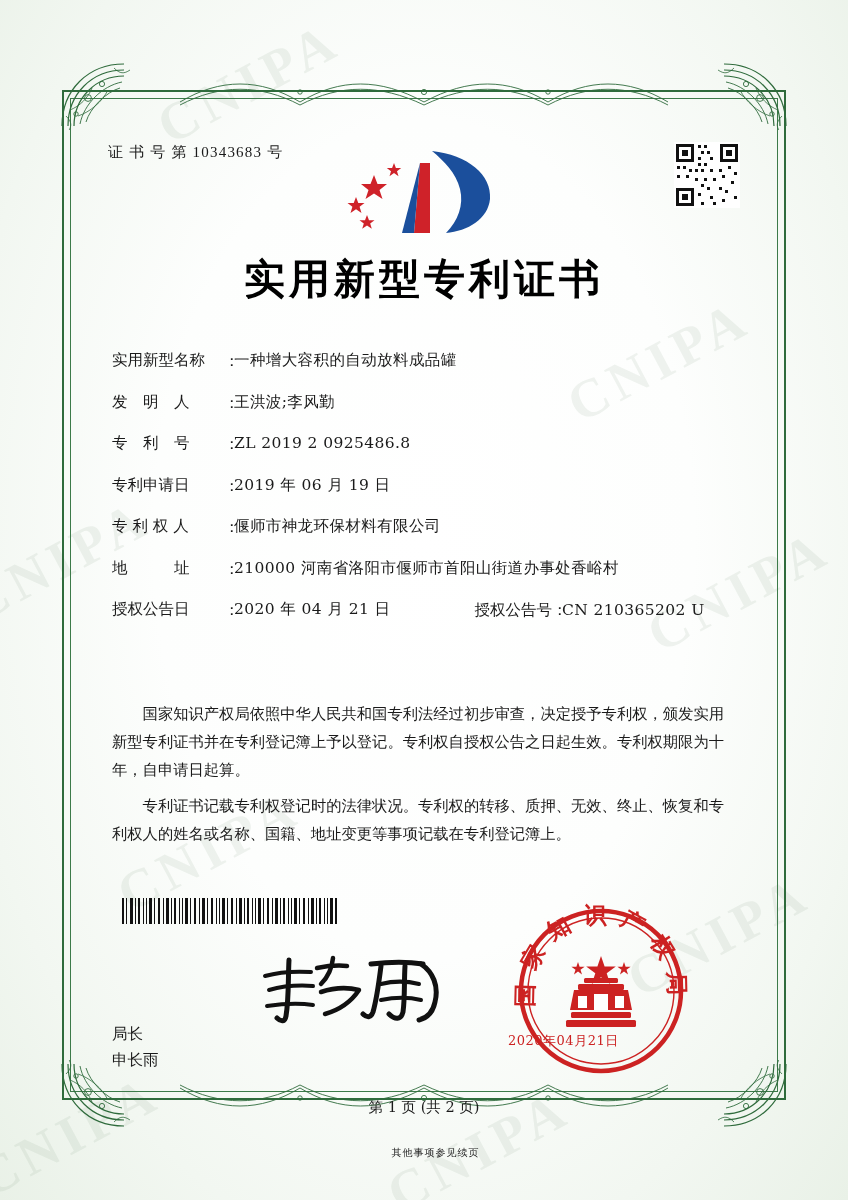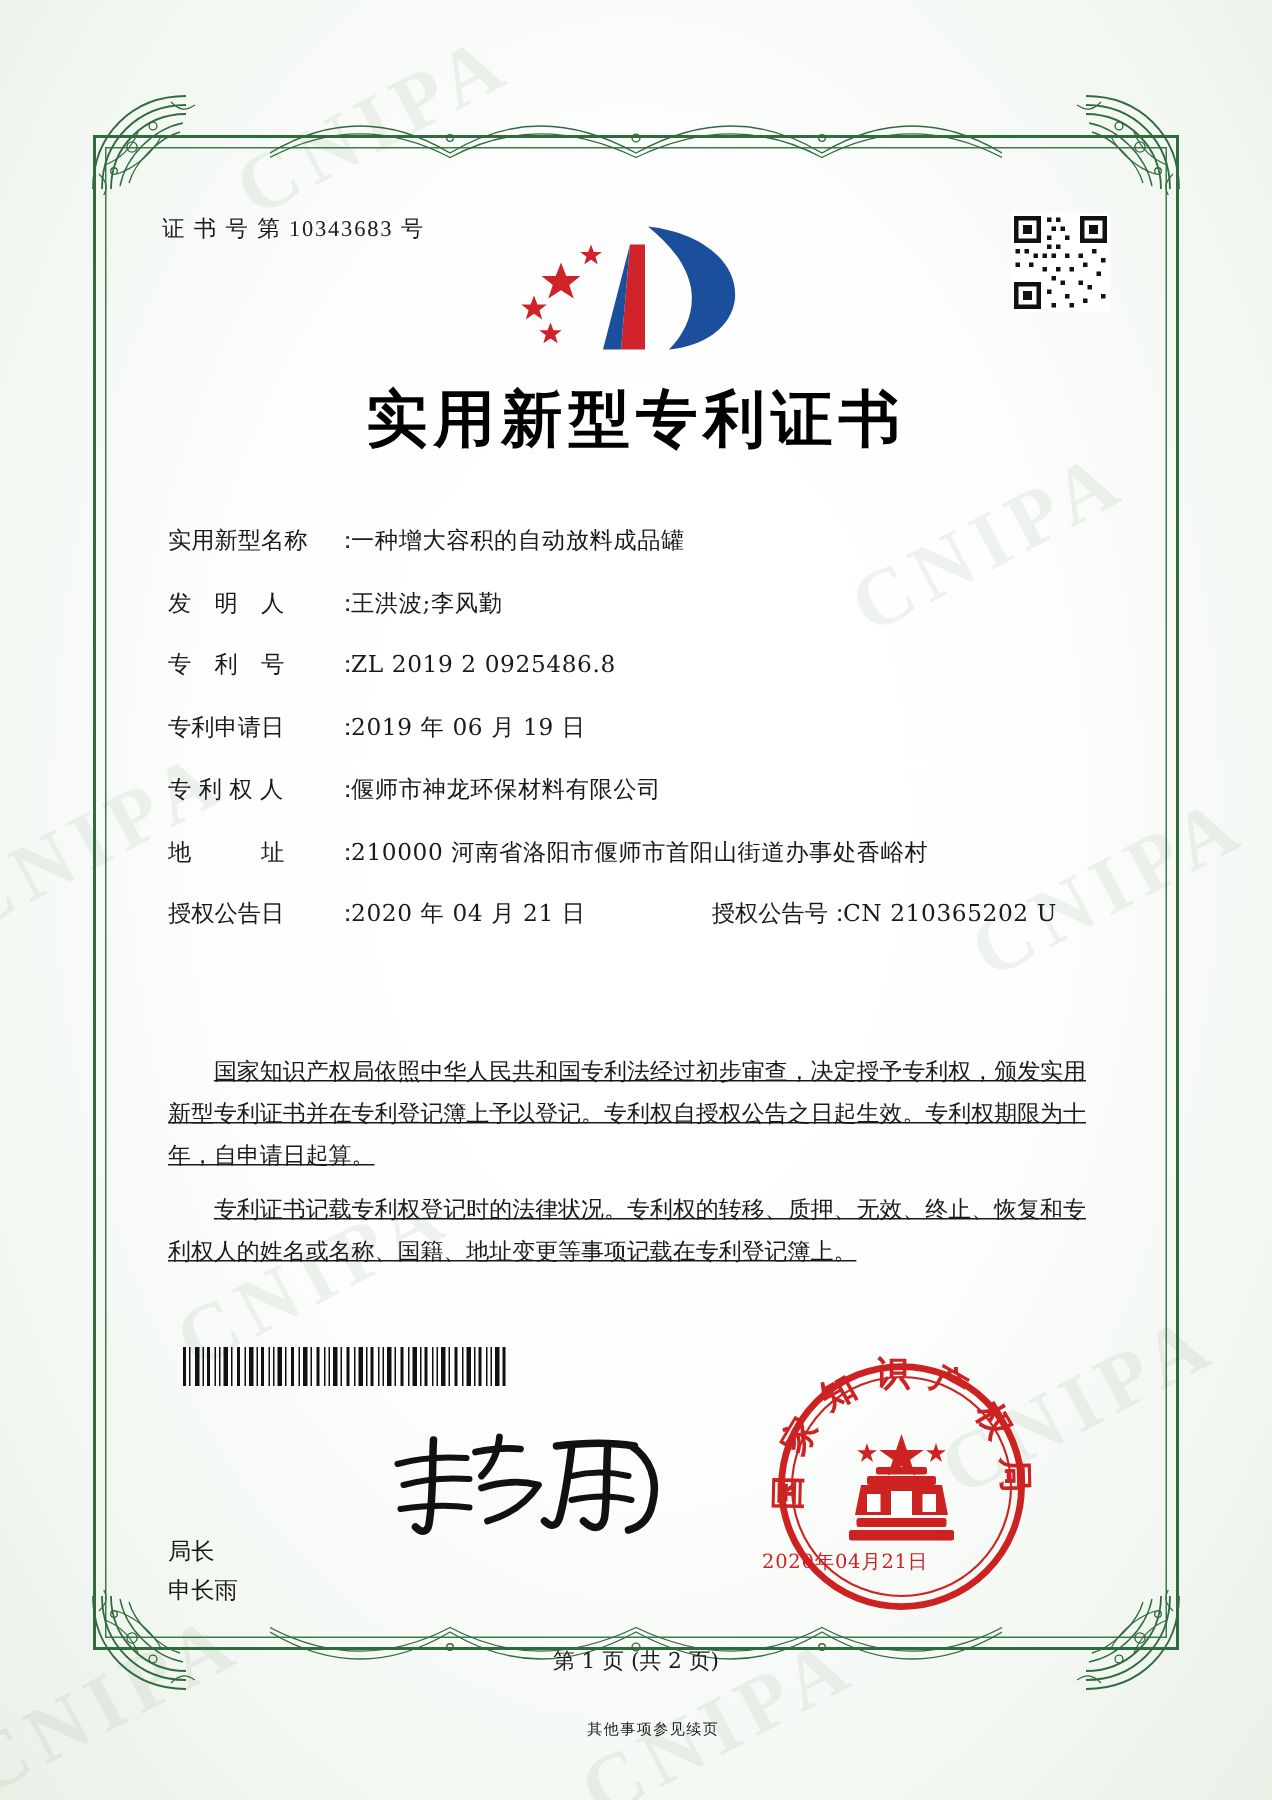--- a/index.html
+++ b/index.html
@@ -145,21 +145,21 @@
   
   .paras {
     position: absolute;
     left: 112px; top: 700px;
     width: 624px;
     font-size: 15.3px;
     line-height: 28px;
     text-align: justify;
     font-family: "DejaVu Serif", "Liberation Serif", serif;
   }
-  .paras p { margin: 0 12px 8px 0; text-indent: 2em; text-decoration: underline; }
+  .paras p { margin: 0 12px 8px 0; text-indent: 2em; }
 
   
   .barcode {
     position: absolute;
     left: 122px; top: 898px;
     width: 218px; height: 26px;
   }
 
   
   .sig-label {

